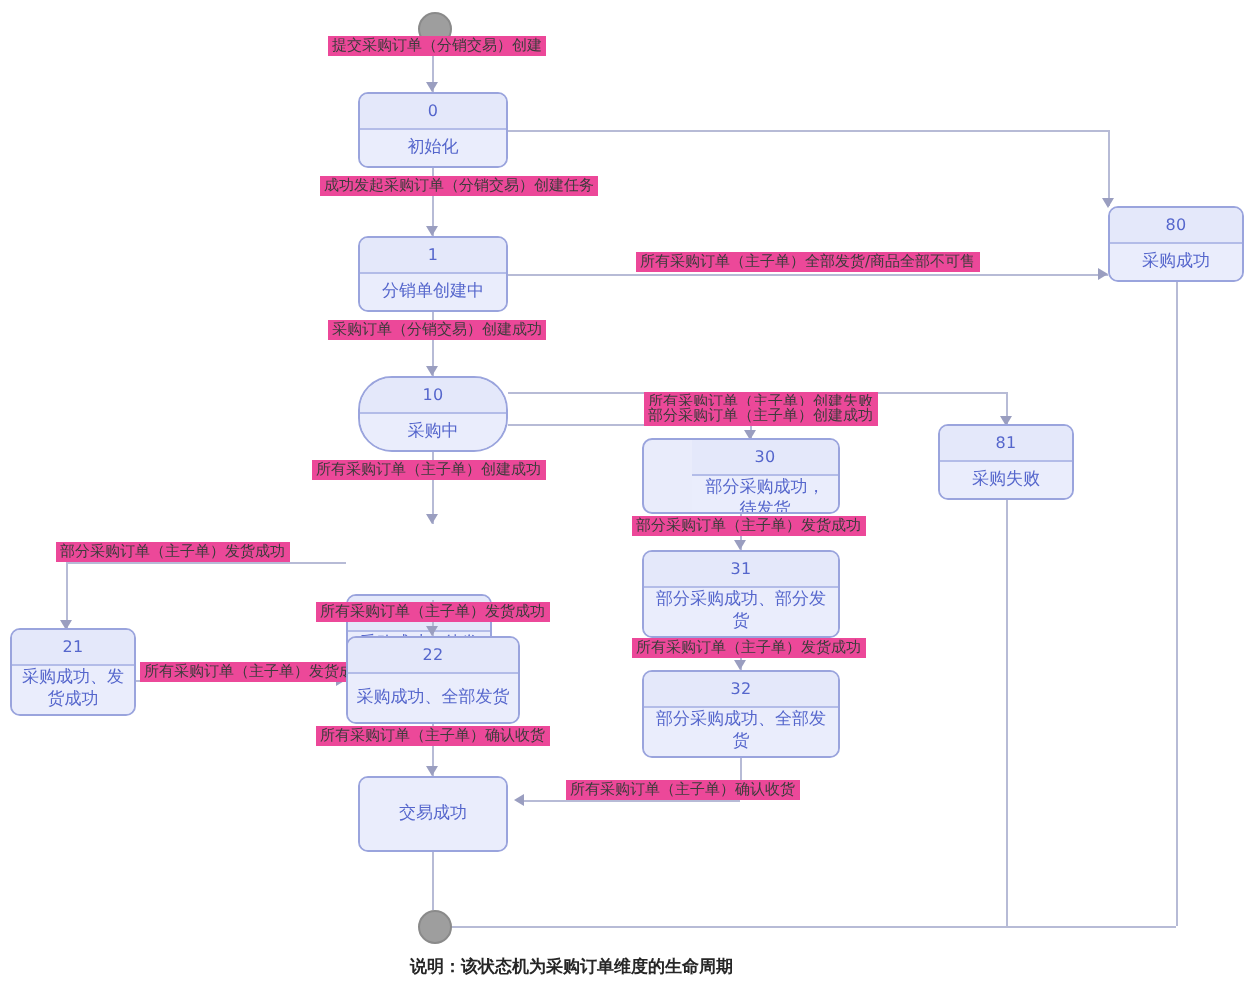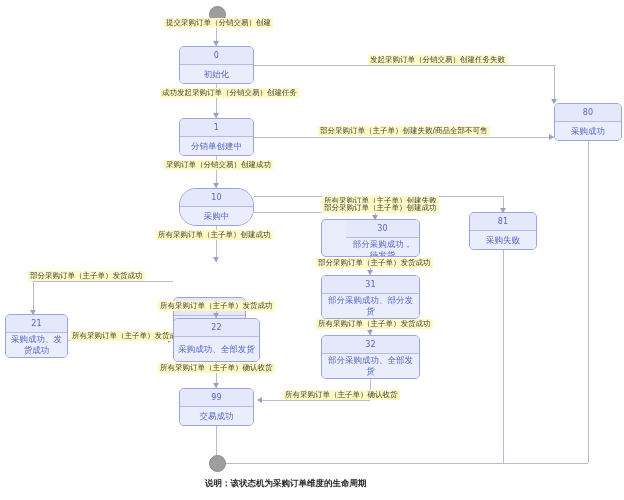--- a/index.html
+++ b/index.html
@@ -93,21 +93,21 @@
     border-color: transparent transparent transparent #9a9ec0;
   }
 
   
   .elabel {
     position: absolute;
     font-size: 7.5px;
     line-height: 10px;
     color: #3c3c3c;
     white-space: nowrap;
-    background: #fef9c3;
+    background: #ec4899;
     padding: 0 2px;
   }
 
   
   .caption {
     position: absolute;
     font-size: 8.5px;
     font-weight: bold;
     color: #262626;
     white-space: nowrap;
@@ -128,34 +128,33 @@
     <div class="node-label">初始化</div>
   </div>
 
   <div class="ln v" style="left:216px; top:84px; height:34px;"></div>
   <div class="arrow down" style="left:213px; top:113px;"></div>
   <div class="elabel" style="left:160px; top:88px;">成功发起采购订单（分销交易）创建任务</div>
 
   <div class="ln h" style="left:254px; top:65px; width:300px;"></div>
   <div class="ln v" style="left:554px; top:65px; height:38px;"></div>
   <div class="arrow down" style="left:551px; top:99px;"></div>
-  <div class="elabel" style="left:368px; top:55px;">发起采购订单（分销交易）创建任务失败</div>
 
   <div class="node" style="left:179px; top:118px; width:75px; height:38px;">
     <div class="node-id">1</div>
     <div class="node-label">分销单创建中</div>
   </div>
 
   <div class="ln v" style="left:216px; top:156px; height:32px;"></div>
   <div class="arrow down" style="left:213px; top:183px;"></div>
   <div class="elabel" style="left:164px; top:160px;">采购订单（分销交易）创建成功</div>
 
   <div class="ln h" style="left:254px; top:137px; width:300px;"></div>
   <div class="arrow right" style="left:549px; top:134px;"></div>
-  <div class="elabel" style="left:318px; top:126px;">部分采购订单（主子单）创建失败/商品全部不可售</div>
+  <div class="elabel" style="left:318px; top:126px;">所有采购订单（主子单）全部发货/商品全部不可售</div>
 
   <div class="node" style="left:554px; top:103px; width:68px; height:38px;">
     <div class="node-id">80</div>
     <div class="node-label">采购成功</div>
   </div>
 
   <div class="ln v" style="left:588px; top:141px; height:322px;"></div>
   <div class="ln h" style="left:216px; top:463px; width:372px;"></div>
 
   <div class="node" style="left:179px; top:188px; width:75px; height:38px;border-radius:17px;">
@@ -237,21 +236,20 @@
   <div class="node" style="left:173px; top:318px; width:87px; height:44px;">
     <div class="node-id">22</div>
     <div class="node-label">采购成功、全部发货</div>
   </div>
 
   <div class="ln v" style="left:216px; top:362px; height:26px;"></div>
   <div class="arrow down" style="left:213px; top:383px;"></div>
   <div class="elabel" style="left:158px; top:363px;">所有采购订单（主子单）确认收货</div>
 
   <div class="node" style="left:179px; top:388px; width:75px; height:38px;">
-    <div class="node-id">99</div>
     <div class="node-label">交易成功</div>
   </div>
 
   <div class="ln v" style="left:216px; top:426px; height:29px;"></div>
 
   <div class="marker" style="left:209px; top:455px;"></div>
 
   <div class="caption" style="left:205px; top:478px;">说明：该状态机为采购订单维度的生命周期</div>
 
 </div>

